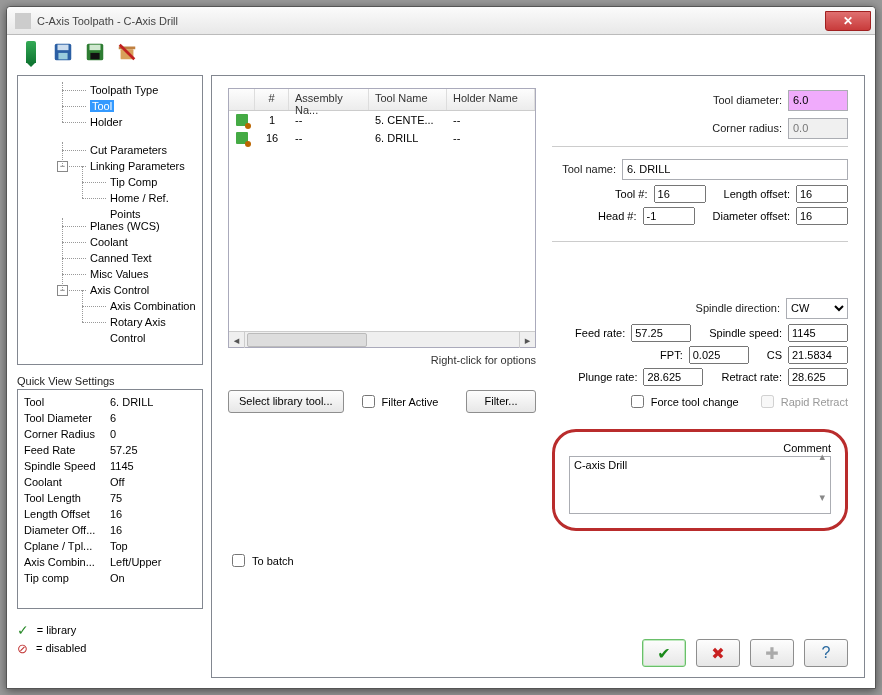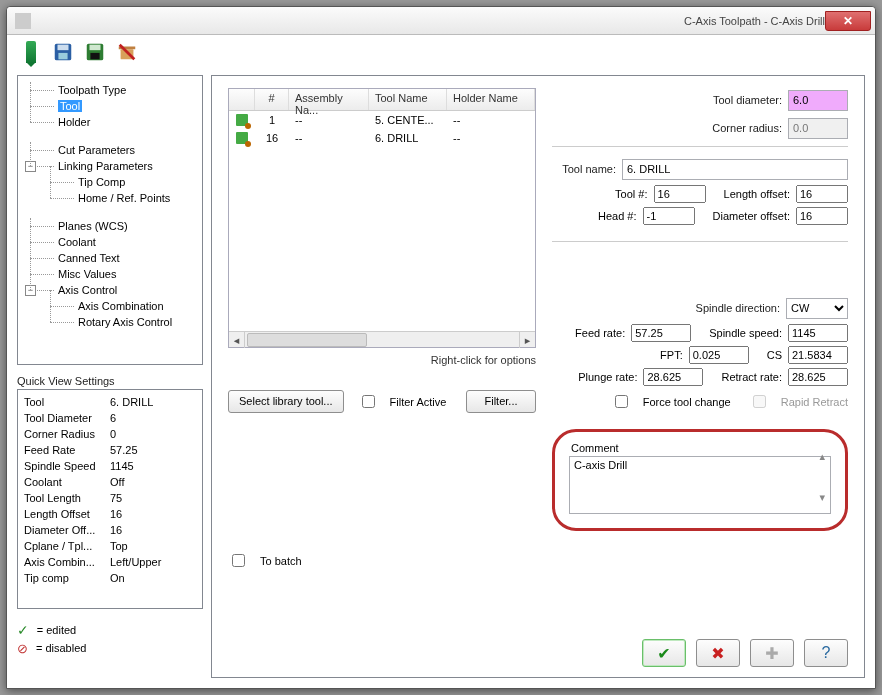--- a/index.html
+++ b/index.html
@@ -1,35 +1,35 @@
 <!DOCTYPE html>
 <html><head>
 <meta charset="utf-8">
 <style>
 * { box-sizing: border-box; font-family: "Segoe UI", Tahoma, Arial, sans-serif; font-size: 11px; }
 body { margin: 0; background: #999; padding: 6px; }
 .window { width: 870px; height: 683px; margin: 0 auto; background: #fff; border: 1px solid #555; border-radius: 4px 4px 0 0; box-shadow: 0 2px 10px rgba(0,0,0,0.5); display: flex; flex-direction: column; }
 
 .titlebar { height: 28px; background: linear-gradient(#fbfbfb,#e8e8e8); border-bottom: 1px solid #bbb; display: flex; align-items: center; padding: 0 0 0 8px; border-radius: 4px 4px 0 0; }
 .titlebar .icon { width: 16px; height: 16px; background: #ccc; margin-right: 6px; }
-.titlebar .title { flex: 1; color: #444; text-align: right; }
+.titlebar .title { flex: 1; color: #444; }
 .titlebar .close { width: 46px; height: 20px; margin-right: 4px; background: linear-gradient(#e07070,#c83b3b); border: 1px solid #a02020; border-radius: 0 0 3px 3px; color: #fff; display: flex; align-items: center; justify-content: center; font-size: 12px; font-weight: bold; }
 
 .toolbar { height: 34px; display: flex; align-items: center; padding: 4px 12px; gap: 8px; }
 .tb-btn { width: 24px; height: 24px; display: flex; align-items: center; justify-content: center; border-radius: 2px; }
 .tb-drill { width: 10px; height: 22px; background: linear-gradient(#3a5,#173); border-radius: 2px 2px 0 0; position: relative; }
 .tb-drill::after { content:""; position:absolute; bottom:-4px; left:0; border-left:5px solid transparent; border-right:5px solid transparent; border-top:5px solid #173;}
 .tb-save svg, .tb-save2 svg, .tb-del svg { width: 22px; height: 22px; }
 
 .body { flex: 1; display: flex; padding: 6px 10px 10px 10px; gap: 8px; }
 
 .leftcol { width: 186px; display: flex; flex-direction: column; }
 .tree-box { border: 1px solid #828790; height: 290px; padding: 6px 4px; overflow: hidden; background: #fff; }
 .tree { list-style: none; margin: 0; padding: 0; }
-.tree li { position: relative; padding: 0 0 0 36px; height: 16px; line-height: 16px; }
+.tree li { position: relative; padding: 0 0 0 36px; height: 16px; line-height: 16px; margin-left: 32px; }
 .tree li::before { content:""; position:absolute; left:8px; top:8px; width:24px; border-top:1px dotted #999; }
 .tree li::after { content:""; position:absolute; left:8px; top:-8px; height:16px; border-left:1px dotted #999; }
 .tree li:first-child::after { top:0; height:8px; }
 .tree li.sub { padding-left: 56px; }
 .tree li.sub::before { left:28px; width:24px; }
 .tree li.sub::after { left:28px; }
 .tree li .exp { position:absolute; left:3px; top:3px; width:11px; height:11px; border:1px solid #888; background:#fff; font-size:9px; line-height:9px; text-align:center; color:#555;}
 .tree li.selected span.lbl { background: #3399ff; color: #fff; padding: 0 2px; }
 .tree li.gap { height: 12px; }
 .tree li.gap::before, .tree li.gap::after { display:none; }
@@ -61,36 +61,36 @@
 .row-icon .ic{ width:12px; height:12px; background:#4a4; border-radius:1px; position:relative;}
 .row-icon .ic::after{content:"";position:absolute;right:-3px;bottom:-3px;width:6px;height:6px;background:#b60;border-radius:50%;}
 .grid-scroll{ height:16px; border-top:1px solid #ccc; background:#efefef; position:relative;}
 .grid-scroll .thumb{ position:absolute; left:18px; top:1px; height:14px; width:120px; background:#ddd; border:1px solid #bbb; border-radius:2px;}
 .grid-scroll .arr{ position:absolute; top:0; width:16px; height:16px; display:flex;align-items:center;justify-content:center; color:#555;}
 .grid-scroll .arr.l{left:0;border-right:1px solid #ccc;} .grid-scroll .arr.r{right:0;border-left:1px solid #ccc;}
 .grid-hint { text-align: right; margin-top: 6px; color: #333; }
 
 .filters { display: flex; align-items: center; gap: 14px; margin-top: 24px; }
 .btn { background: linear-gradient(#fdfdfd,#e7e7e7); border: 1px solid #8e8e8e; border-radius: 3px; padding: 3px 10px; height: 23px; line-height: 15px; cursor: pointer; }
-.chk { display: flex; align-items: center; gap: 12px; }
+.chk { display: flex; align-items: center; gap: 4px; }
 .chk input { width: 13px; height: 13px; }
 
 .params { flex: 1; padding-left: 10px; display: flex; flex-direction: column; gap: 4px; }
 .prow { display:flex; align-items:center; height: 24px; gap: 6px; justify-content: flex-end; }
 .prow .lbl { text-align: right; color: #222; }
 .prow input { border: 1px solid #abadb3; height: 21px; padding: 0 4px; background:#fff; }
 .prow input.yellow { background: #f0abfc; }
 .prow input.ro { background: #f0f0f0; color: #777; }
 .hr { border-top: 1px solid #ccc; margin: 2px 0 6px 0; }
 .two { display:flex; gap: 18px; justify-content:flex-end; }
 .two .col { display:flex; align-items:center; gap:6px; }
 select { border: 1px solid #abadb3; height: 21px; background: #fff; }
 
 .comment-wrap { position: relative; margin-top: 14px; border: 3px solid #b92c2c; border-radius: 24px; padding: 10px 14px 12px 14px; }
-.comment-inner-label{ margin-bottom:2px; margin-left:2px;}
+.comment-inner-label{ margin-bottom:2px; margin-left:2px;text-align:right;}
 .comment-box { width: 100%; height: 58px; border: 1px solid #abadb3; resize: none; padding: 2px 4px; font-family: Liberation Sans, sans-serif; font-size: 11px; }
 .comment-arrows{ position:absolute; right:20px; top:18px; display:flex; flex-direction:column; gap:28px; color:#888;}
 
 .batch { margin-top: 20px; }
 
 .footer-btns { position: absolute; right: 16px; bottom: 10px; display: flex; gap: 10px; }
 .fbtn { width: 44px; height: 28px; border: 1px solid #8e8e8e; border-radius: 3px; background: linear-gradient(#fdfdfd,#e7e7e7); display:flex; align-items:center; justify-content:center; font-size:16px;}
 .fbtn.ok{ border-color:#6abf6a; color:#1a8a1a; box-shadow:0 0 0 1px #bfe8bf inset;}
 .fbtn.cancel{ color:#c82020;}
 .fbtn.plus{ color:#aaa;}
@@ -206,21 +206,21 @@
           </div>
         <div class="qv-row">
             <div class="k">Tip comp</div>
             <div class="v">On</div>
           </div>
       </div>
 
       <div class="legend">
         <div>
             <span class="leg-edit">✓</span>
-            <span>= edited</span>
+            <span>= library</span>
           </div>
         <div>
             <span class="leg-dis">⊘</span>
             <span>= disabled</span>
           </div>
       </div>
     </div>
 
     <div class="rightcol">
       <div class="topsplit">

